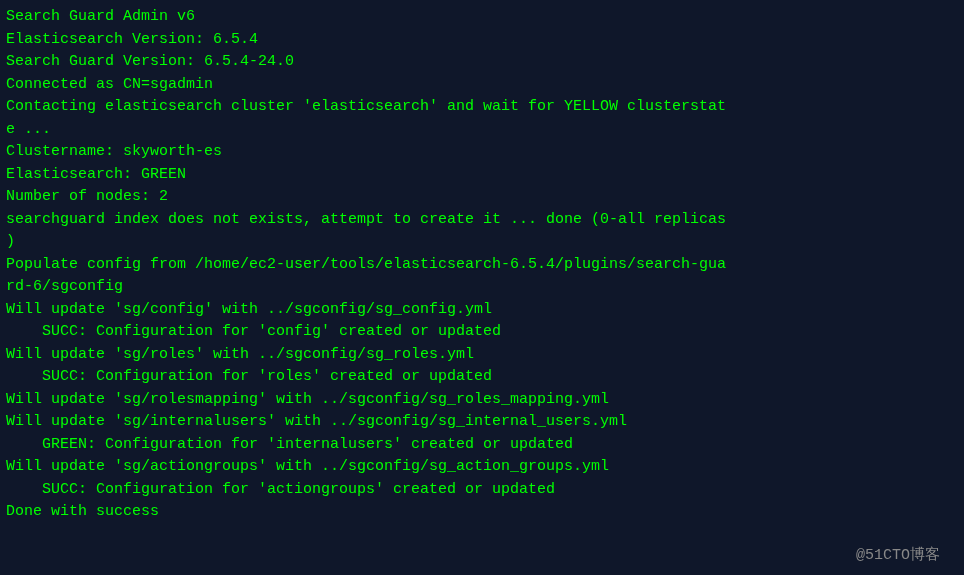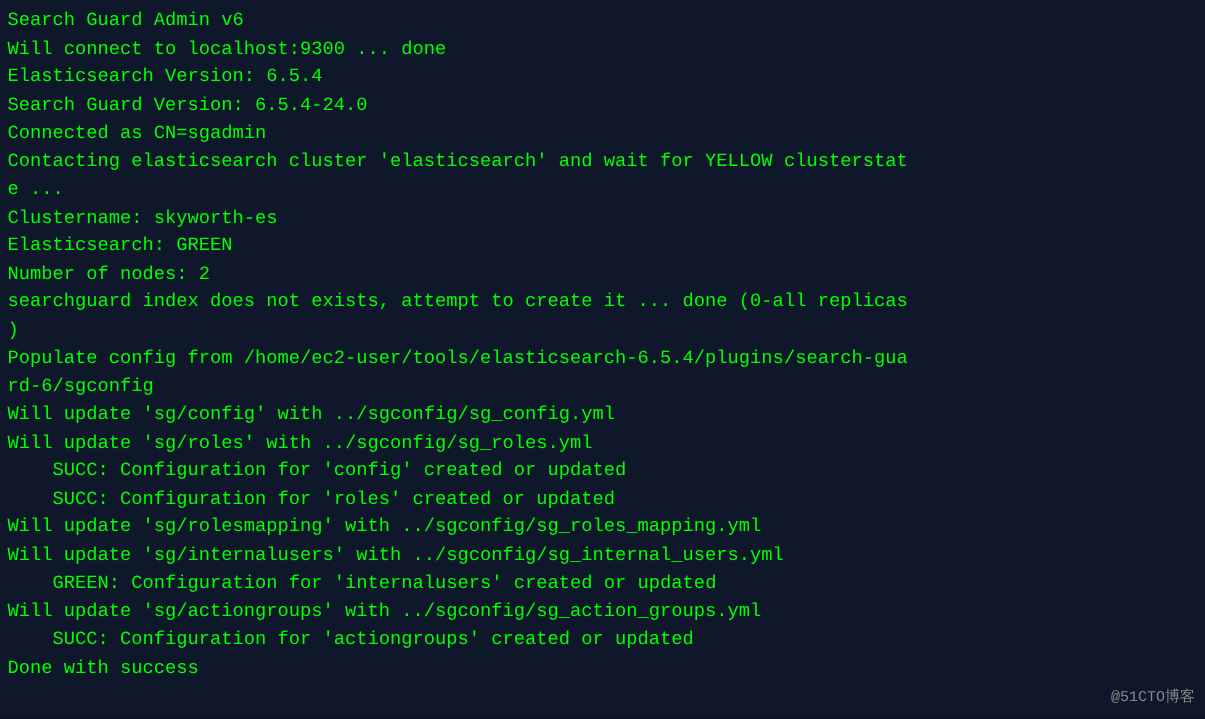--- a/index.html
+++ b/index.html
@@ -30,47 +30,46 @@
 
     .line {
       white-space: pre-wrap;
       word-break: break-all;
       color: #00ff00;
     }
 
     .watermark {
       position: absolute;
       bottom: 8px;
-      right: 8px;
+      right: 24px;
       color: #888888;
-      font-size: 12px;
+      font-size: 15px;
     }
   </style>
 </head>
 <body>
 
 <div class="terminal">
   <div id="lines-container">
       <div class="line">Search Guard Admin v6</div>
-      <div class="line">Will connect to localhost:9300 ... done</div>
       <div class="line">Elasticsearch Version: 6.5.4</div>
       <div class="line">Search Guard Version: 6.5.4-24.0</div>
       <div class="line">Connected as CN=sgadmin</div>
       <div class="line">Contacting elasticsearch cluster 'elasticsearch' and wait for YELLOW clusterstat
 e ...</div>
       <div class="line">Clustername: skyworth-es</div>
       <div class="line">Elasticsearch: GREEN</div>
       <div class="line">Number of nodes: 2</div>
       <div class="line">searchguard index does not exists, attempt to create it ... done (0-all replicas
 )</div>
       <div class="line">Populate config from /home/ec2-user/tools/elasticsearch-6.5.4/plugins/search-gua
 rd-6/sgconfig</div>
       <div class="line">Will update 'sg/config' with ../sgconfig/sg_config.yml</div>
+      <div class="line">    SUCC: Configuration for 'config' created or updated</div>
       <div class="line">Will update 'sg/roles' with ../sgconfig/sg_roles.yml</div>
-      <div class="line">    SUCC: Configuration for 'config' created or updated</div>
       <div class="line">    SUCC: Configuration for 'roles' created or updated</div>
       <div class="line">Will update 'sg/rolesmapping' with ../sgconfig/sg_roles_mapping.yml</div>
       <div class="line">Will update 'sg/internalusers' with ../sgconfig/sg_internal_users.yml</div>
       <div class="line">    GREEN: Configuration for 'internalusers' created or updated</div>
       <div class="line">Will update 'sg/actiongroups' with ../sgconfig/sg_action_groups.yml</div>
       <div class="line">    SUCC: Configuration for 'actiongroups' created or updated</div>
       <div class="line">Done with success</div>
     </div>
   <div class="watermark">@51CTO博客</div>
 </div>

